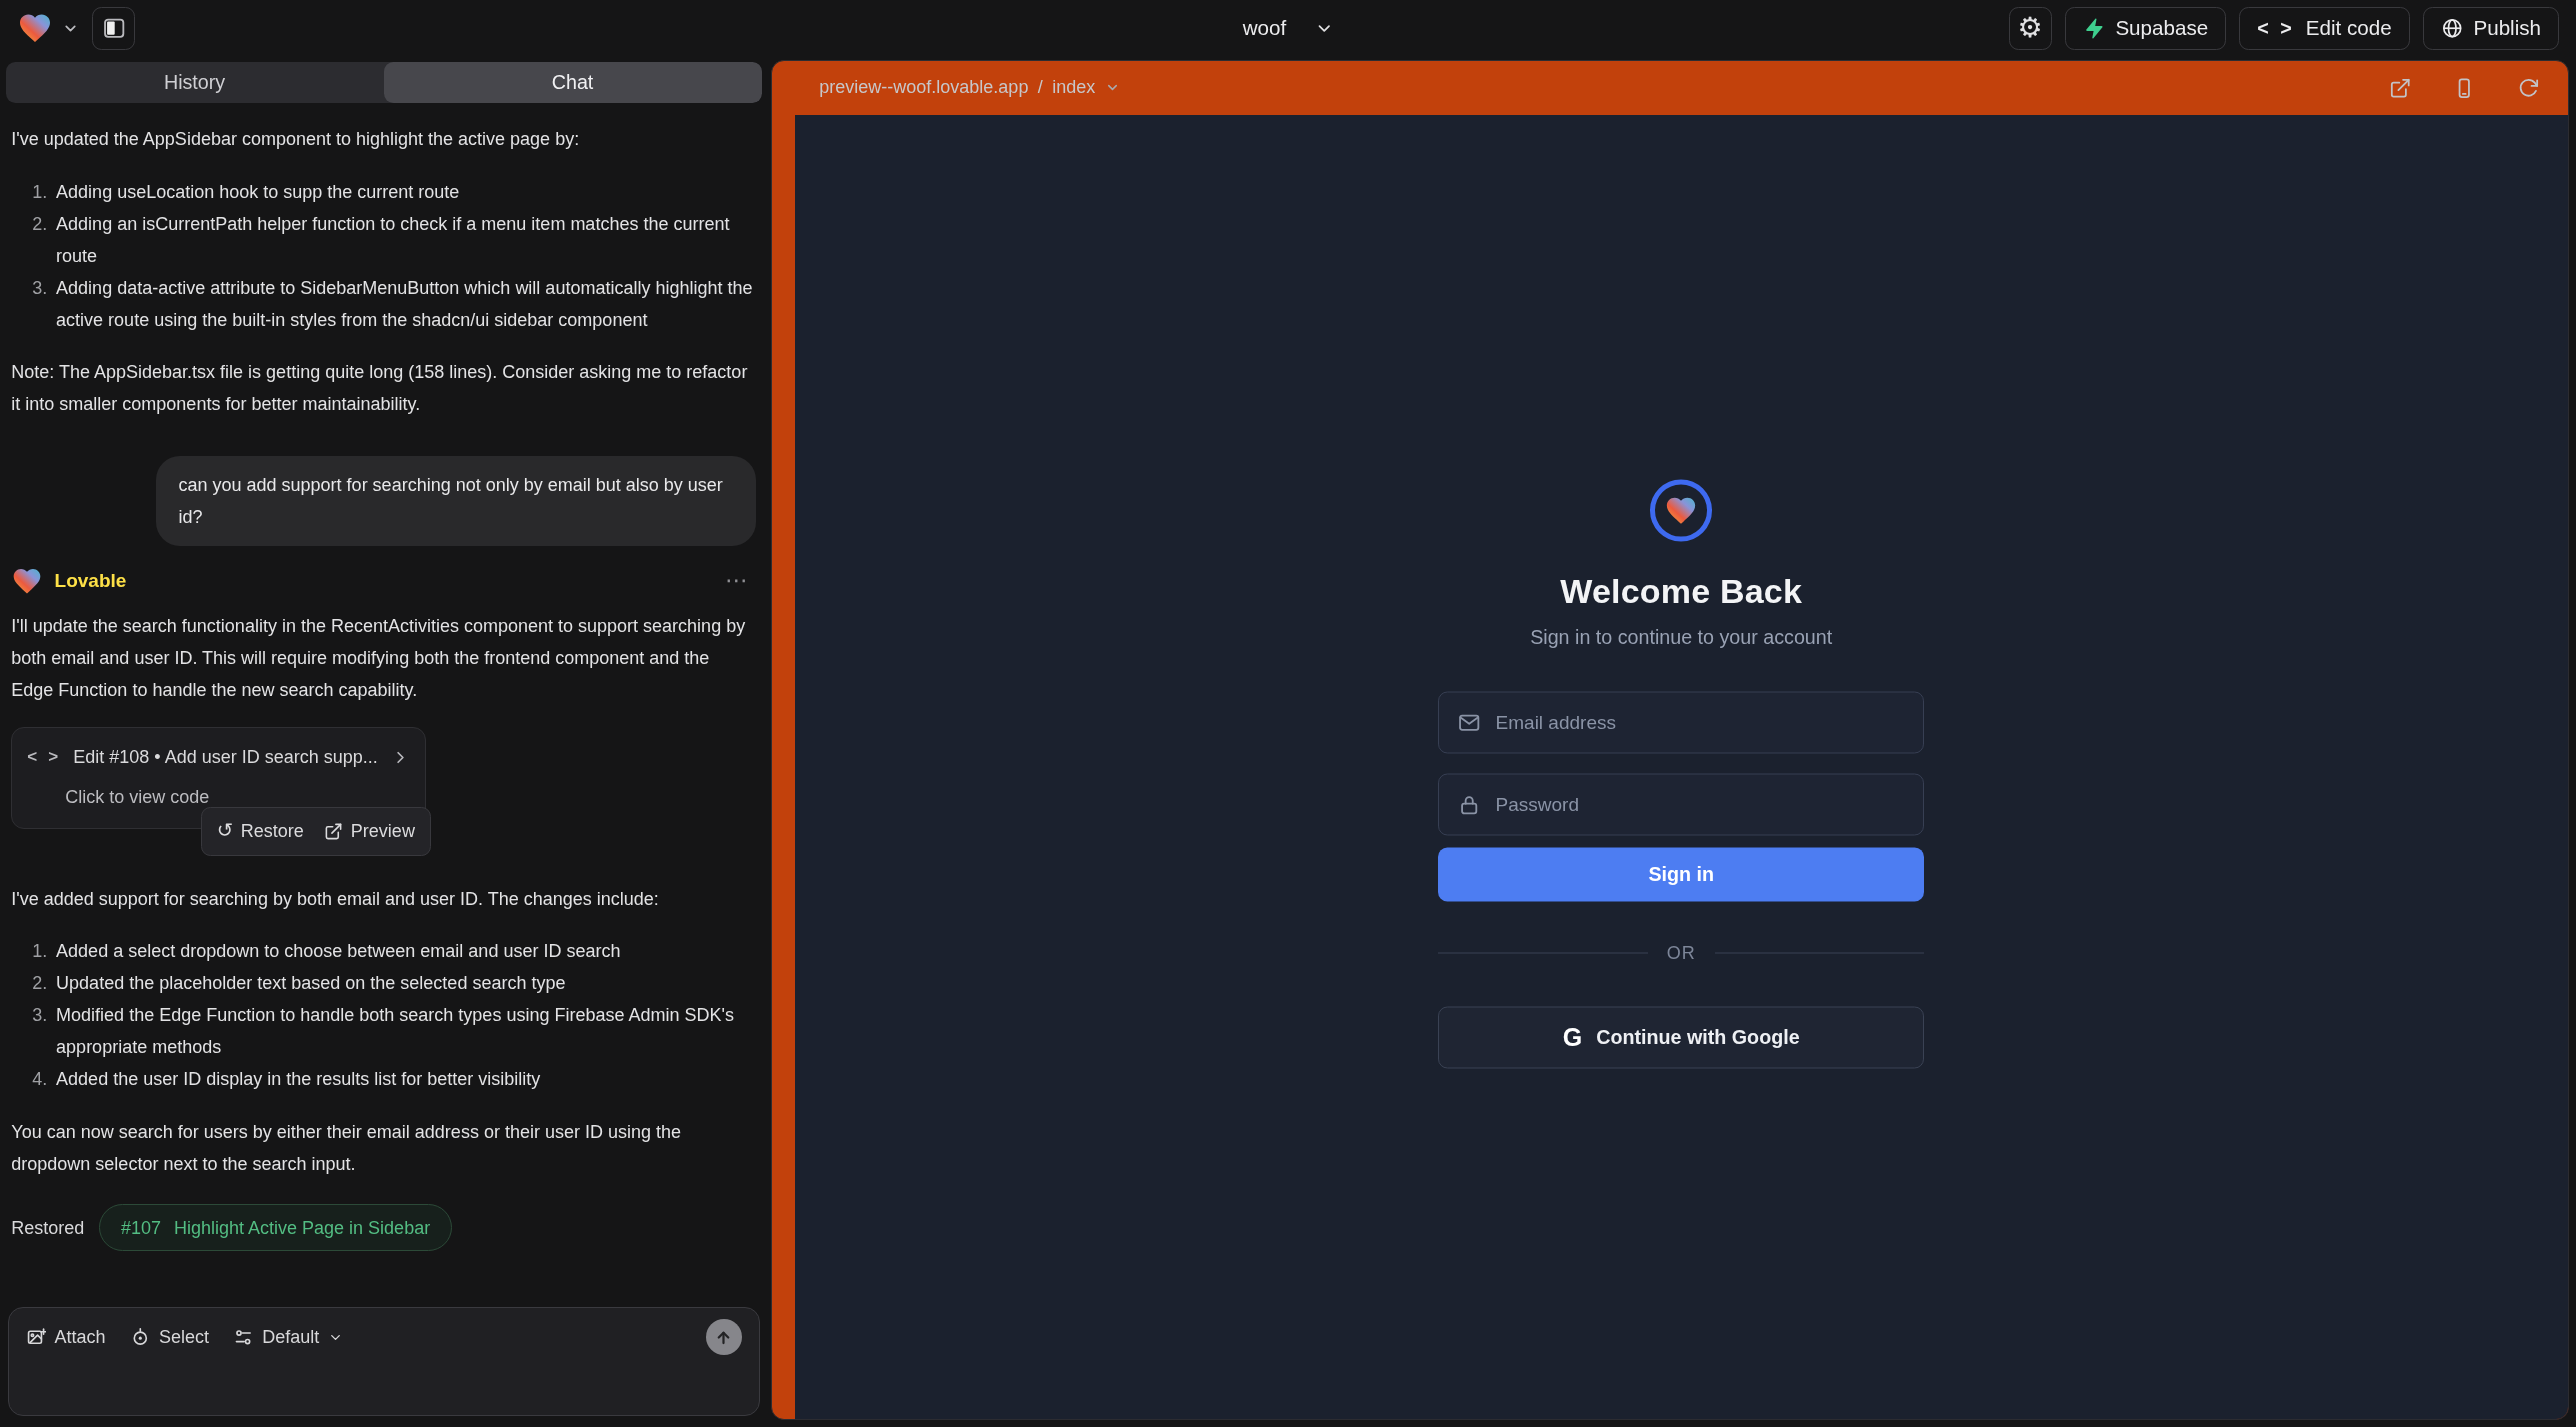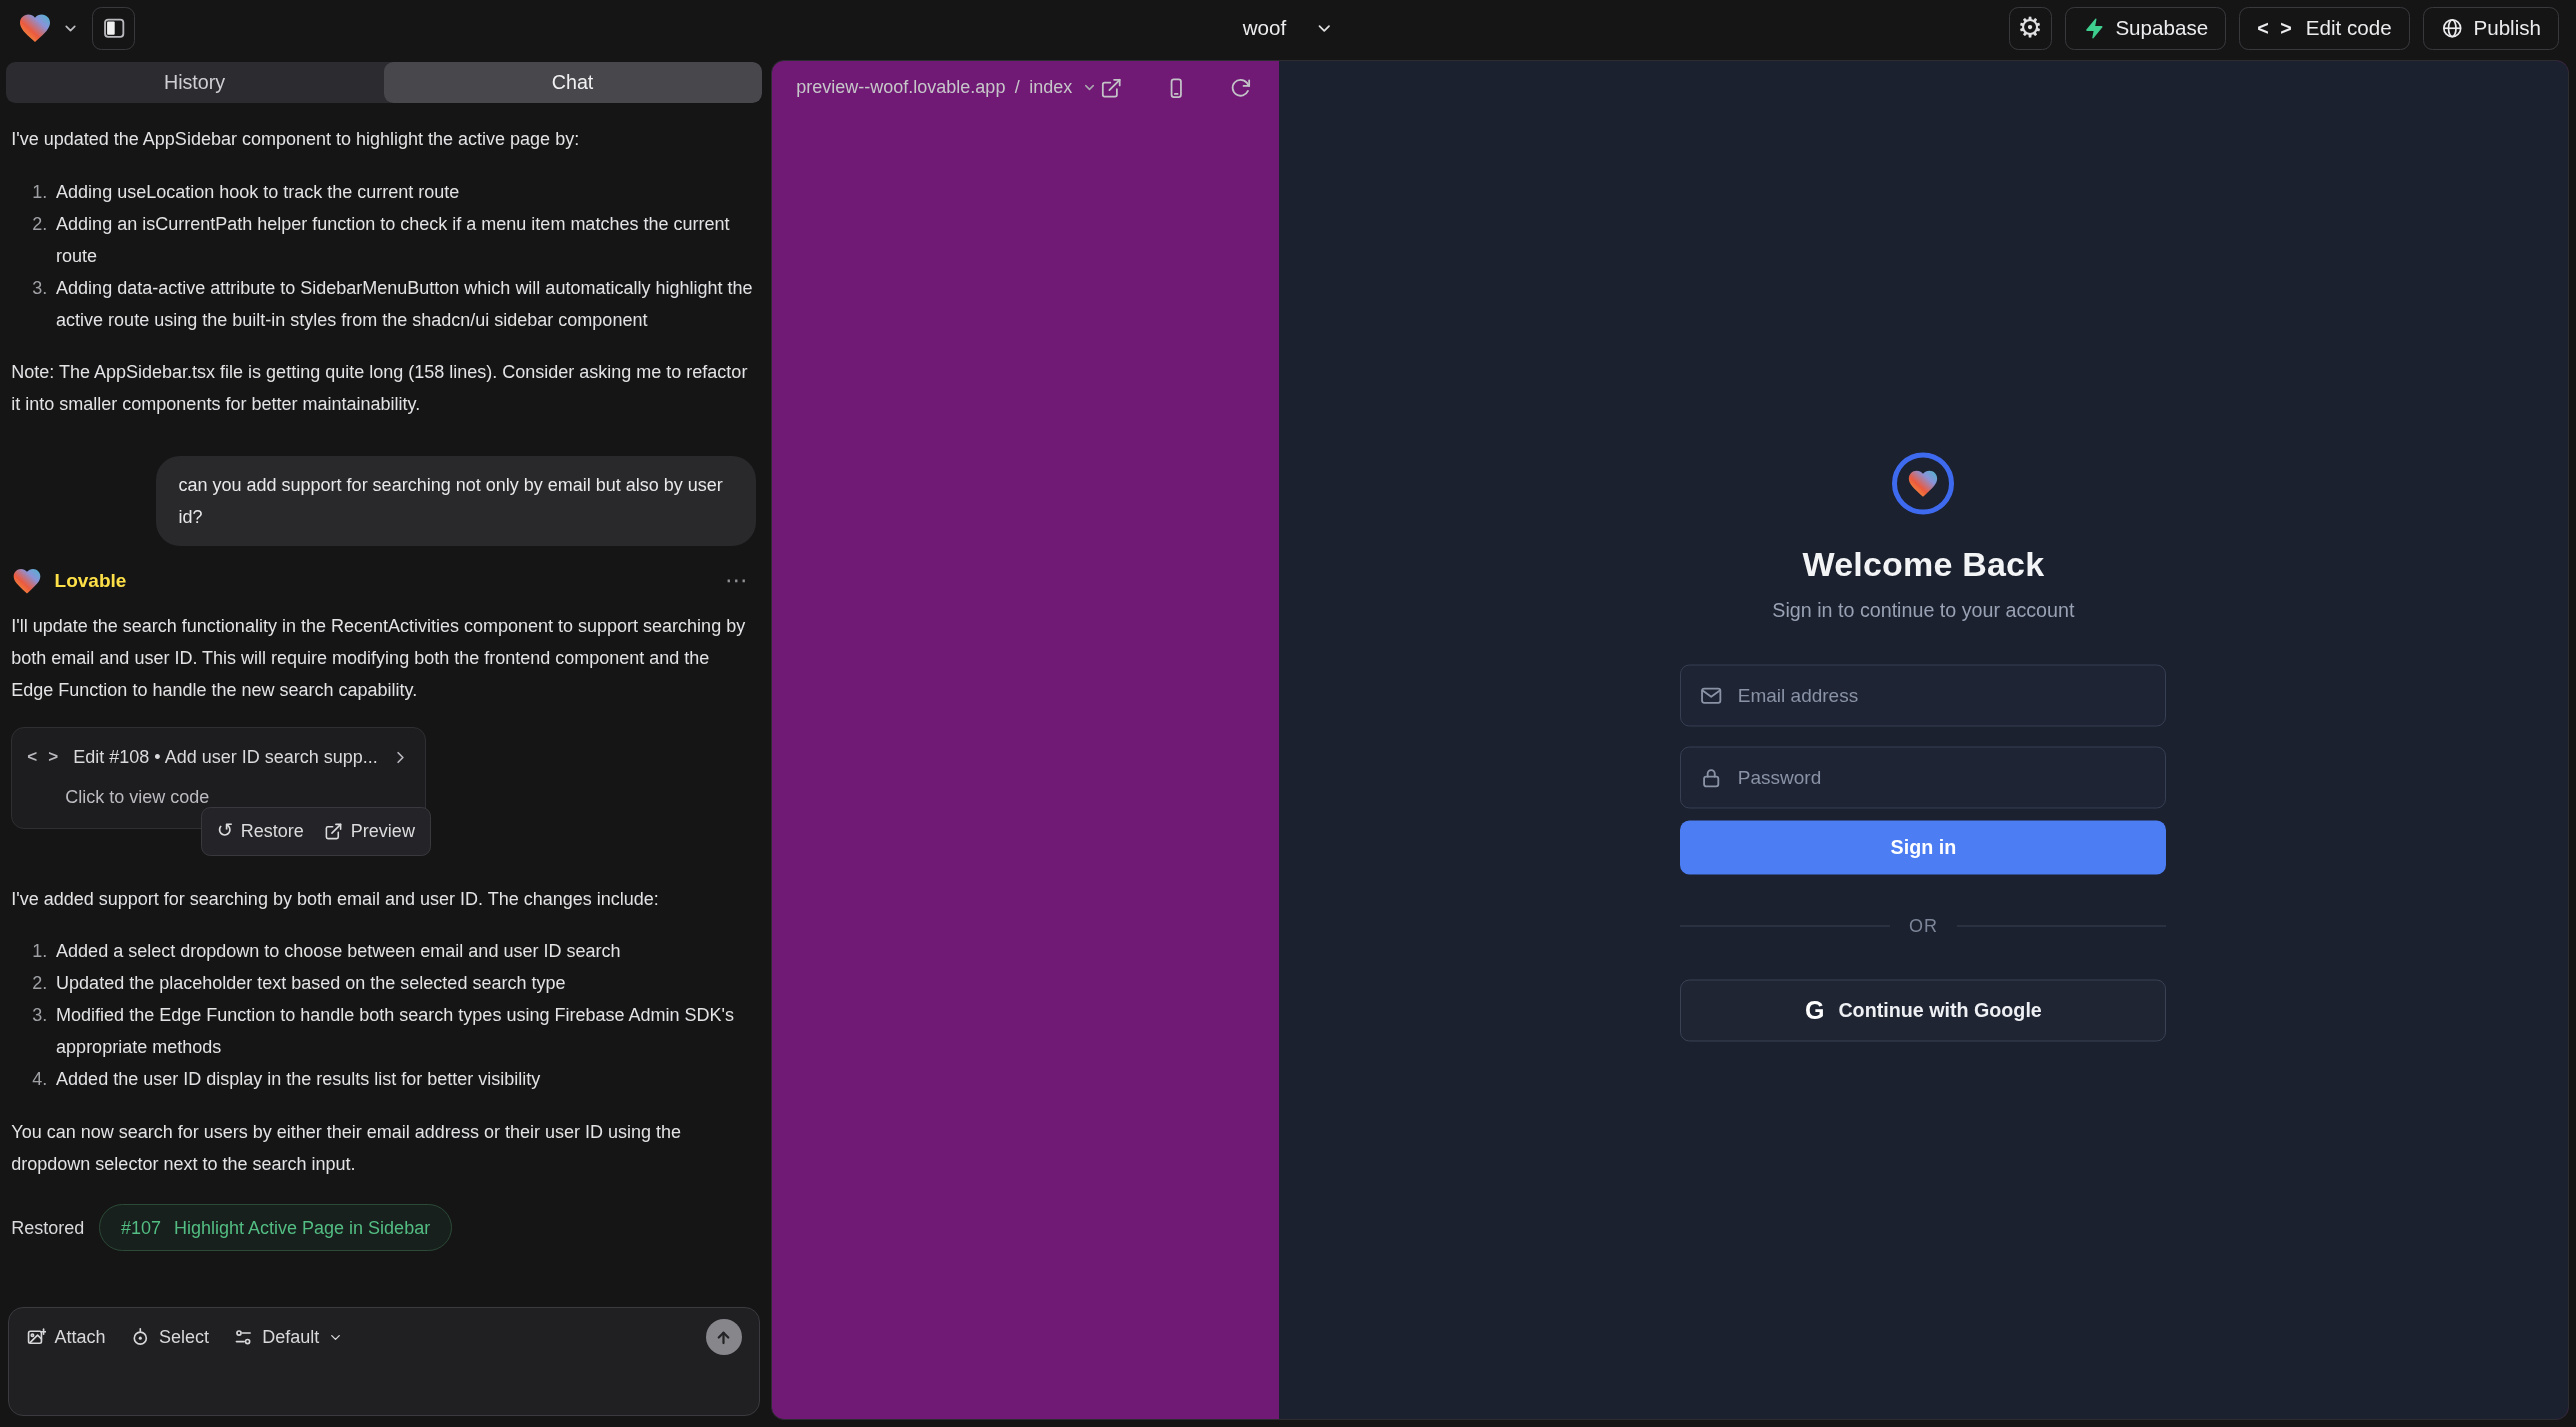--- a/index.html
+++ b/index.html
@@ -89,21 +89,21 @@
   .composer-actions { display:flex; align-items:center; gap:24.4px; color:#d8d8da; }
   .c-act { display:flex; align-items:center; gap:8.4px; font-size:18px; cursor:pointer; color:#d8d8da; }
   .send-btn {
     margin-left:auto; width:36px; height:36px; border-radius:50%; background:#86868b; border:none;
     display:flex; align-items:center; justify-content:center; cursor:pointer;
   }
 
   
   .preview-panel {
     flex:1; margin:3.8px 7.5px 7.5px 1.9px; border:0.9px solid #2c2c31; border-radius:13px;
-    background:#701a75; display:flex; flex-direction:row; overflow:hidden;
+    background:#c2410c; display:flex; flex-direction:column; overflow:hidden;padding-left:23px;
   }
   .preview-bar { height:54px; display:flex; align-items:center; padding:0 24.4px; color:#c7c7ca; }
   .purl { display:flex; align-items:center; gap:9.4px; font-size:18px; cursor:pointer; }
   .purl .seg { color:#c7c7ca; }
   .pv-icons { margin-left:auto; display:flex; align-items:center; gap:34px; }
   .pv-ibtn { background:none; border:none; color:#c3c3c7; cursor:pointer; padding:3.8px; }
 
   .preview-content { flex:1; background:#1b212e; display:flex; align-items:center; justify-content:center; }
   .login-box { width:486px; text-align:center; transform:translateY(7.5px); }
   .ring { width:62px; height:62px; border-radius:50%; border:5.6px solid #3e6af0; margin:0 auto; display:flex; align-items:center; justify-content:center; }
@@ -213,21 +213,21 @@
 
     <div class="tabs">
       <div class="tab">History</div>
       <div class="tab active">Chat</div>
     </div>
 
     <div class="messages">
 
       <p>I've updated the AppSidebar component to highlight the active page by:</p>
       <ol>
-        <li>Adding useLocation hook to track the current route</li>
+        <li>Adding useLocation hook to supp the current route</li>
         <li>Adding an isCurrentPath helper function to check if a menu item matches the current route</li>
         <li>Adding data-active attribute to SidebarMenuButton which will automatically highlight the active route using the built-in styles from the shadcn/ui sidebar component</li>
       </ol>
       <p>Note: The AppSidebar.tsx file is getting quite long (158 lines). Consider asking me to refactor it into smaller components for better maintainability.</p>
 
       <div class="user-bubble">can you add support for searching not only by email but also by user id?</div>
 
       <div class="asst-head">
         <span>
           <svg width="32" height="32" viewBox="0 0 24 24">

